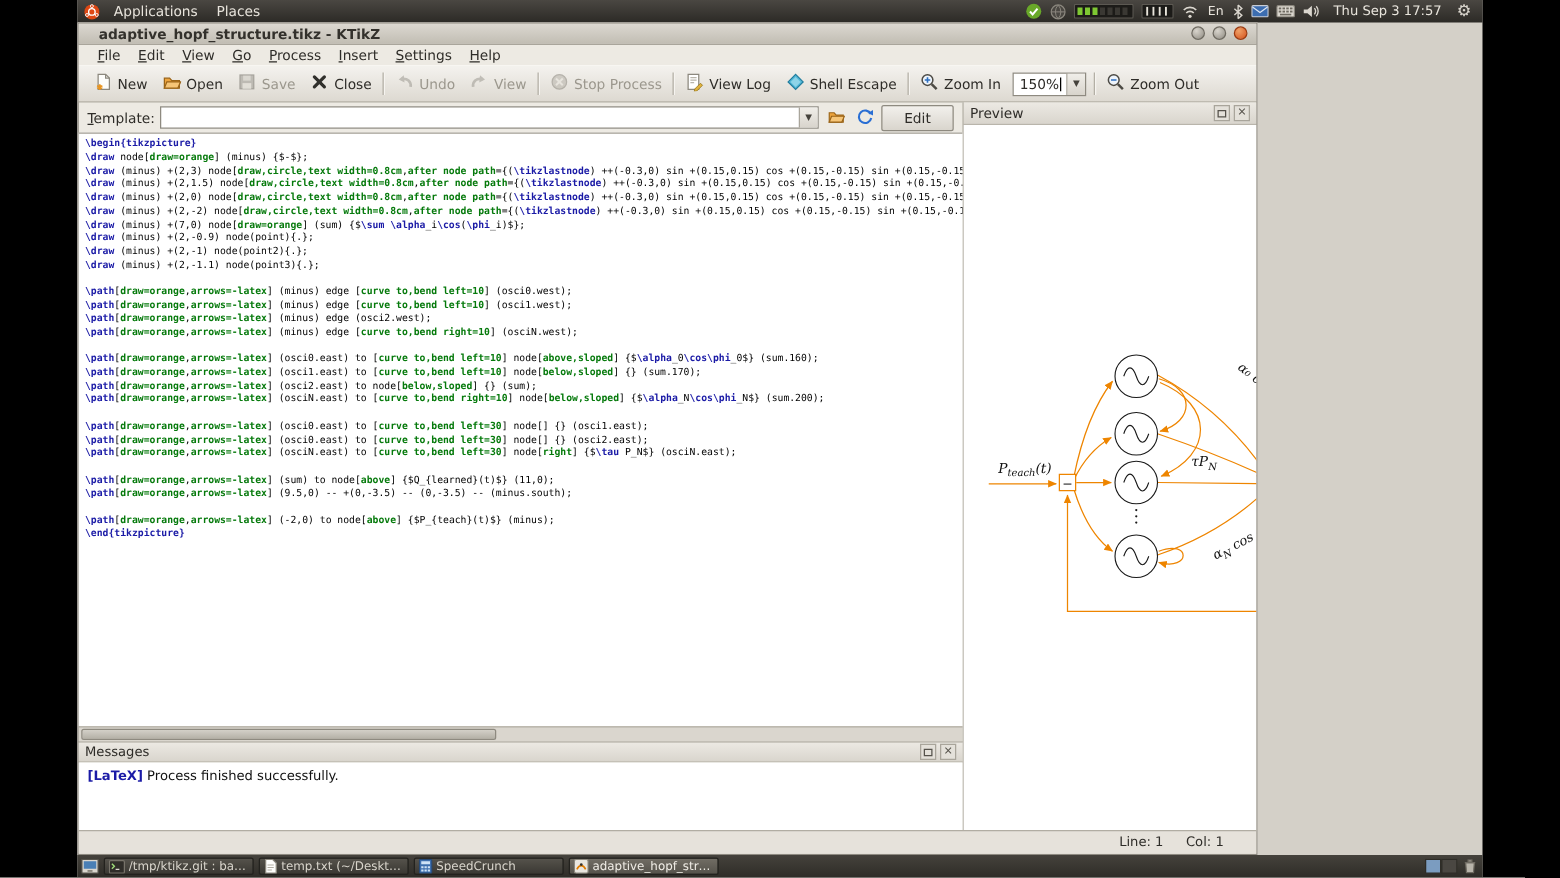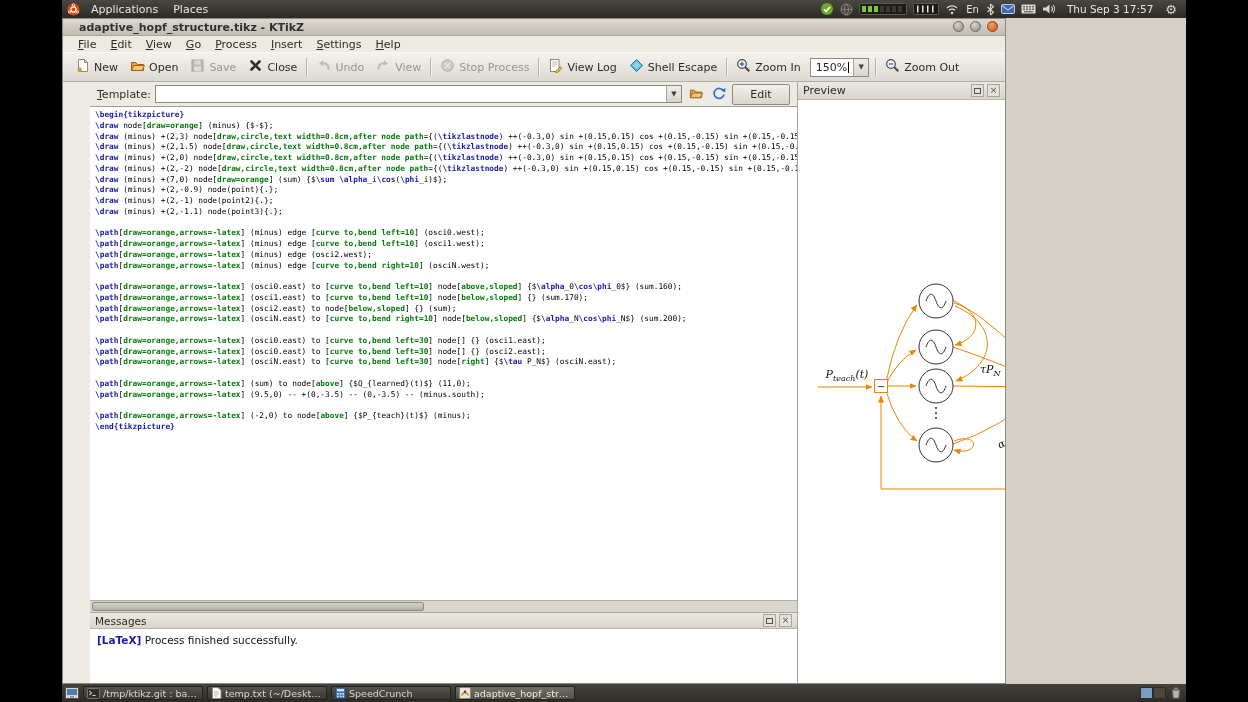--- a/index.html
+++ b/index.html
@@ -45,21 +45,21 @@
   .tbtn.dis svg{opacity:.55;}
   .tbsep{width:1px;height:18px;background:#b3afa5;box-shadow:1px 0 0 #f6f4f0;margin:0 3px;}
   .zoombo{display:inline-flex;align-items:center;background:#fff;border:1px solid #8e8a80;height:17px;
     margin:0 3px;padding-left:5px;}
   .zval{font-size:11px;min-width:28px;}
   .tcaret{width:1px;height:11px;background:#000;margin:0 1px;}
   .zarrow{width:14px;height:100%;display:inline-flex;align-items:center;justify-content:center;
     background:linear-gradient(#f0eee9,#d8d4cc);border-left:1px solid #a9a59b;font-size:7px;
     color:#45423c;margin-left:3px;}
 
-  .content{flex:1;display:flex;min-height:0;padding-left:27px;}
+  .content{flex:1;display:flex;min-height:0;}
   .left-pane{width:707px;flex:0 0 707px;display:flex;flex-direction:column;border-right:1px solid #a9a59b;min-width:0;}
   .template-row{height:24px;flex:0 0 24px;display:flex;align-items:center;font-size:11px;
     padding:0 7px;gap:4px;color:#2e2c28;}
   .combo{flex:1;height:18px;background:#fff;border:1px solid #8e8a80;display:flex;align-items:center;
     box-sizing:border-box;justify-content:flex-end;}
   .mini-btn{width:19px;height:19px;display:inline-flex;align-items:center;justify-content:center;}
   .edit-btn{width:56px;height:19px;font-size:11px;display:inline-flex;align-items:center;justify-content:center;
     background:linear-gradient(#f2f0ec,#d9d5cd);border:1px solid #8e8a80;border-radius:2px;}
 
   .editor{flex:1;background:#fff;overflow:hidden;border-top:1px solid #a29e94;
@@ -470,20 +470,24 @@
           <div class="mlabel" style="left:244px;top:281px;width:69px;font-size:9.5px;">∑ αᵢ cos(ϕᵢ)</div>
           <div class="mlabel" style="left:198px;top:201px;width:82px;transform:rotate(38deg);font-size:10.5px;">α₀ cos ϕ₀</div>
           <div class="mlabel" style="left:184px;top:327px;width:80px;transform:rotate(-27deg);font-size:10.5px;">
             <span>α</span><sub>N</sub><span> cos ϕ</span><sub>N</sub>
           </div>
 
         </div>
       </div>
     </div>
 
+    <div class="statusbar">
+      <span>Line: 1</span>
+      <span>Col: 1</span>
+    </div>
   </div>
 
   <div class="taskbar">
     <span class="tb-ic" id="show-desktop">
         <svg width="14" height="12" viewBox="0 0 14 12">
           <rect x=".5" y=".5" width="13" height="11" fill="#dad6ce" stroke="#55524b"></rect>
           <rect x="2" y="2" width="10" height="6" fill="#4a7fb5"></rect>
           <rect x="5" y="9" width="4" height="1.5" fill="#8a867d"></rect>
         </svg>
       </span>

